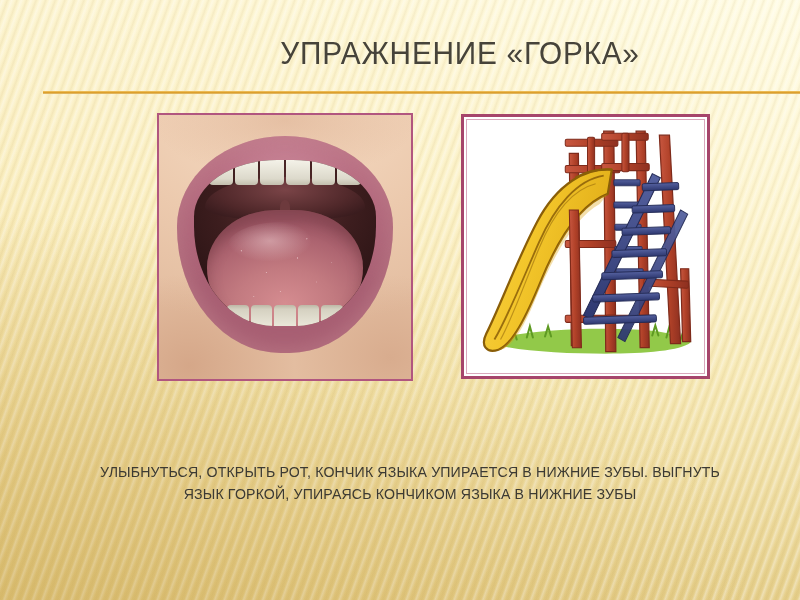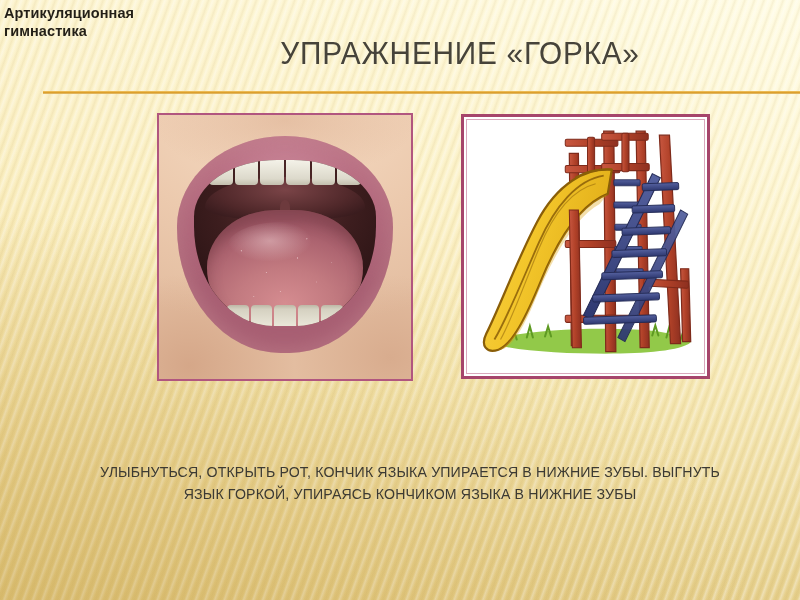--- a/index.html
+++ b/index.html
@@ -240,21 +240,20 @@
     transform: scaleX(0.97);
     transform-origin: center top;
   }
 </style>
 </head>
 <body>
 
 <div class="slide">
   <div class="layer">
 
-    <div class="kicker">Артикуляционная гимнастика</div>
 
     <div class="title">УПРАЖНЕНИЕ «ГОРКА»</div>
 
     <div class="rule"></div>
 
     <div class="frame frame-photo">
       <div class="mouth-wrap">
         <div class="skin"></div>
         <div class="skin-shade"></div>
 

